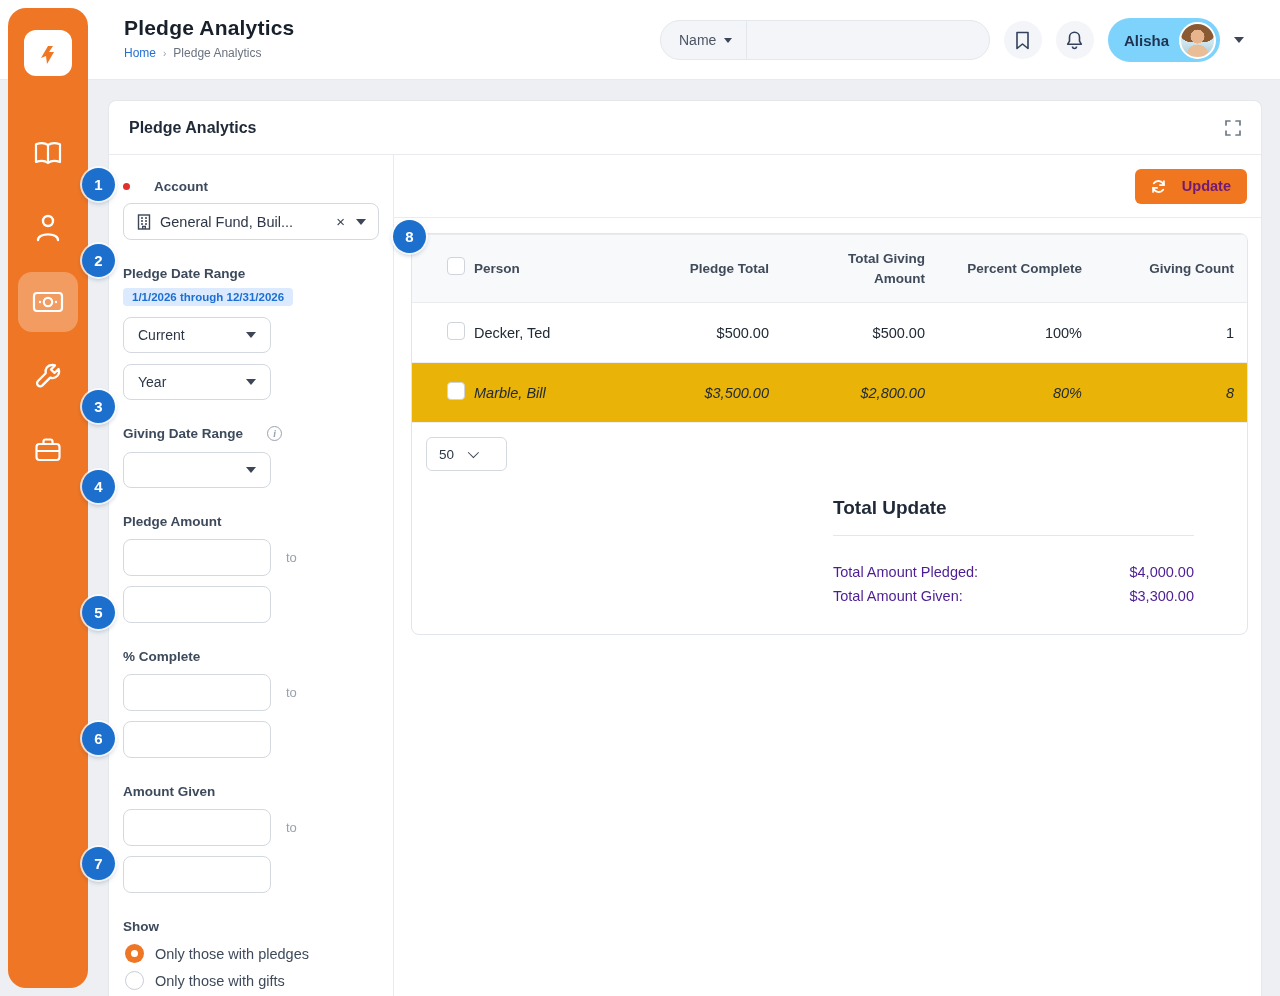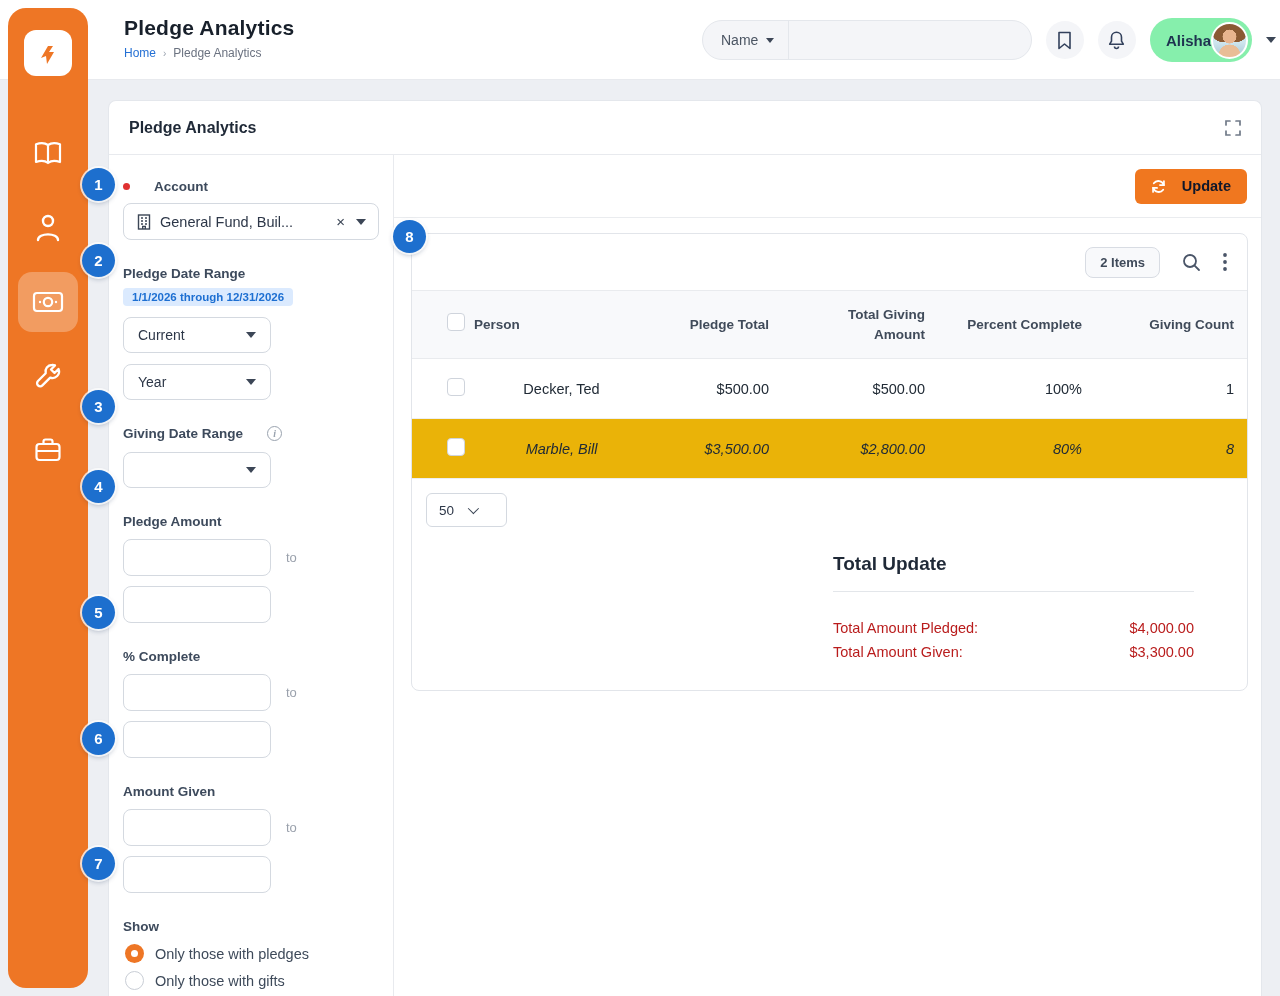--- a/index.html
+++ b/index.html
@@ -8,26 +8,26 @@
 
   .screen { position:absolute; inset:0; width:1128px; height:996px; }
 
   
   .topbar { position:absolute; left:0; top:0; width:1280px; height:80px; background:#ffffff; border-bottom:1px solid #e8eaee; display:flex; align-items:center; z-index:2; }
   .page-heading { position:absolute; left:124px; top:16px; }
   .page-title { font-size:21px; font-weight:700; color:#18202b; letter-spacing:.2px; }
   .breadcrumb { margin-top:6px; font-size:12px; color:#6b7280; display:flex; align-items:center; gap:7px; }
   .crumb-home { color:#2570d4; cursor:pointer; }
   .crumb-sep { color:#9aa3af; font-size:10px; }
-  .topbar-right { position:absolute; right:4px; top:0; height:80px; display:flex; align-items:center; gap:14px; }
+  .topbar-right { position:absolute; right:36px; top:0; height:80px; display:flex; align-items:center; gap:14px; }
   .search-pill { display:flex; align-items:center; width:330px; height:40px; background:#f4f5f8; border:1px solid #e4e7ec; border-radius:20px; overflow:hidden; }
   .search-scope { display:flex; align-items:center; gap:8px; padding:0 14px 0 18px; height:100%; border-right:1px solid #e4e7ec; color:#4b5563; font-size:14px; cursor:pointer; }
   .search-input { flex:1; border:none; outline:none; background:transparent; height:100%; padding:0 14px; font-size:14px; color:#374151; }
   .icon-circle { width:38px; height:38px; border-radius:50%; background:#f4f5f8; display:flex; align-items:center; justify-content:center; cursor:pointer; }
-  .profile-pill { display:flex; align-items:center; background:#86efac; border-radius:22px; height:44px; padding:4px 4px 4px 16px; cursor:pointer; }
+  .profile-pill { display:flex; align-items:center; gap:10px; background:#7dd3fc; border-radius:22px; height:44px; padding:4px 4px 4px 16px; cursor:pointer; }
   .profile-name { font-size:15px; font-weight:700; color:#1f3350; }
   .avatar { width:37px; height:37px; border-radius:50%; border:2px solid #ffffff;
     background:
       radial-gradient(circle at 50% 38%, #e8b48e 0 26%, transparent 27%),
       radial-gradient(circle at 50% 95%, #e9bd96 0 30%, transparent 31%),
       radial-gradient(circle at 28% 22%, #8a5a33 0 30%, transparent 31%),
       radial-gradient(circle at 72% 22%, #8a5a33 0 30%, transparent 31%),
       linear-gradient(180deg,#bfe0ea 0%, #cfe6ee 55%, #a9c8d6 100%);
   }
   .caret { width:0; height:0; border-left:5px solid transparent; border-right:5px solid transparent; border-top:6px solid #3c4656; display:inline-block; }
@@ -66,46 +66,46 @@
   .radio-group { margin-top:10px; display:flex; flex-direction:column; gap:8px; padding-left:2px; }
   .radio-row { display:flex; align-items:center; gap:11px; cursor:pointer; }
   .radio { width:19px; height:19px; border-radius:50%; border:1.5px solid #c9ced6; background:#fff; flex:0 0 auto; position:relative; }
   .radio.checked { border:none; background:#ee7625; }
   .radio.checked::after { content:""; position:absolute; left:6px; top:6px; width:7px; height:7px; background:#fff; border-radius:50%; }
   .radio-label { font-size:14.5px; color:#3e4a5a; }
 
   
   .content-col { flex:1; display:flex; flex-direction:column; min-width:0; }
   .update-strip { height:63px; border-bottom:1px solid #eaecef; display:flex; align-items:center; justify-content:flex-end; padding-right:14px; flex:0 0 auto; }
-  .update-btn { background:#f0771f; color:#0f172a; border:none; border-radius:6px; height:35px; padding:0 16px; font-size:14.5px; font-weight:700; display:flex; align-items:center; gap:16px; cursor:pointer; font-family:inherit; }
+  .update-btn { background:#f0771f; color:#701a75; border:none; border-radius:6px; height:35px; padding:0 16px; font-size:14.5px; font-weight:700; display:flex; align-items:center; gap:16px; cursor:pointer; font-family:inherit; }
   .grid-wrap { padding:15px 13px 0 17px; }
   .grid-card { border:1px solid #e2e5ea; border-radius:8px; background:#fff; overflow:hidden; padding-bottom:26px; }
   .grid-toolbar { height:56px; display:flex; align-items:center; justify-content:flex-end; gap:22px; padding-right:20px; }
   .items-badge { border:1px solid #d8dce3; background:#f8f9fb; border-radius:8px; font-size:13px; font-weight:700; color:#3f4a5a; padding:7px 14px; }
   .tool-icon { cursor:pointer; display:flex; }
 
   table.grid { width:100%; border-collapse:collapse; table-layout:fixed; }
   .grid col.c-check { width:62px; } .grid col.c-person { width:190px; } .grid col.c-pledge { width:120px; }
   .grid col.c-tga { width:156px; } .grid col.c-pct { width:157px; } .grid col.c-count { width:152px; }
   .grid th { background:#f8f9fb; border-top:1px solid #e9ebee; border-bottom:1px solid #e9ebee; font-size:13.5px; font-weight:700; color:#404b5a; padding:14px 15px; text-align:right; line-height:1.45; }
   .grid th.l { text-align:left; padding-left:0; }
   .grid td { font-size:14.5px; color:#212b36; padding:19px 15px; text-align:right; border-bottom:1px solid #edeff2; }
-  .grid td.l { text-align:center; padding-left:0; }
+  .grid td.l { text-align:left; padding-left:0; }
   .grid tr.alt td { background:#eab308;font-style:italic; }
   .checkbox { width:18px; height:18px; border:1.5px solid #cfd4dc; border-radius:4px; background:#fff; display:inline-block; cursor:pointer; }
   .cell-check { text-align:center !important; padding-left:25px !important; padding-right:0 !important; }
 
   .pagesize-row { padding:14px 0 0 14px; }
   .pagesize { width:81px; height:34px; border:1px solid #d4d9e0; border-radius:6px; background:#fff; display:inline-flex; align-items:center; padding:0 12px; gap:14px; font-size:13.5px; color:#2d3748; cursor:pointer; }
   .chev { width:8px; height:8px; border-right:1.8px solid #3c4656; border-bottom:1.8px solid #3c4656; transform:rotate(45deg) translateY(-2px); display:inline-block; }
 
   .totals { width:414px; margin-left:auto; margin-top:26px; padding-right:53px; }
   .totals-title { font-size:19px; font-weight:700; color:#1f2937; }
   .totals-divider { border:none; border-top:1px solid #e3e6ea; margin:16px 0 24px 0; }
-  .totals-row { display:flex; justify-content:space-between; font-size:14.5px; color:#b91c1c; line-height:24px; }
+  .totals-row { display:flex; justify-content:space-between; font-size:14.5px; color:#4c1d95; line-height:24px; }
 
   
   .callout { position:absolute; width:33px; height:33px; border-radius:50%; background:#1d6fce; color:#fff; font-size:15px; font-weight:700; display:flex; align-items:center; justify-content:center; z-index:10; box-shadow:0 0 0 2px rgba(255,255,255,.75), 0 2px 5px rgba(13,40,80,.3); }
 </style>
 </head>
 <body>
 
 <div class="screen">
 
   <div class="topbar">
@@ -296,36 +296,20 @@
                 <path d="M13.5 6.5 A6 6 0 0 0 3 4.5 M2.5 9.5 A6 6 0 0 0 13 11.5"></path>
                 <path d="M13.8 2.2 V6.5 H9.5 M2.2 13.8 V9.5 H6.5" stroke-width="1.8"></path>
               </svg>
             <span>Update</span>
           </button>
         </div>
 
         <div class="grid-wrap">
           <div class="grid-card">
 
-            <div class="grid-toolbar">
-              <span class="items-badge">2 Items</span>
-              <span class="tool-icon">
-                <svg width="19" height="19" viewBox="0 0 19 19" fill="none" stroke="#4a5568" stroke-width="1.8" stroke-linecap="round">
-                    <circle cx="8" cy="8" r="6"></circle>
-                    <path d="M12.6 12.6 L17 17"></path>
-                  </svg>
-              </span>
-              <span class="tool-icon">
-                <svg width="4" height="18" viewBox="0 0 4 18" fill="#4a5568">
-                    <circle cx="2" cy="2" r="1.9"></circle>
-                    <circle cx="2" cy="9" r="1.9"></circle>
-                    <circle cx="2" cy="16" r="1.9"></circle>
-                  </svg>
-              </span>
-            </div>
 
             <table class="grid">
               <colgroup>
                   <col class="c-check">
                   <col class="c-person">
                   <col class="c-pledge">
                   <col class="c-tga">
                   <col class="c-pct">
                   <col class="c-count">
                 </colgroup>

